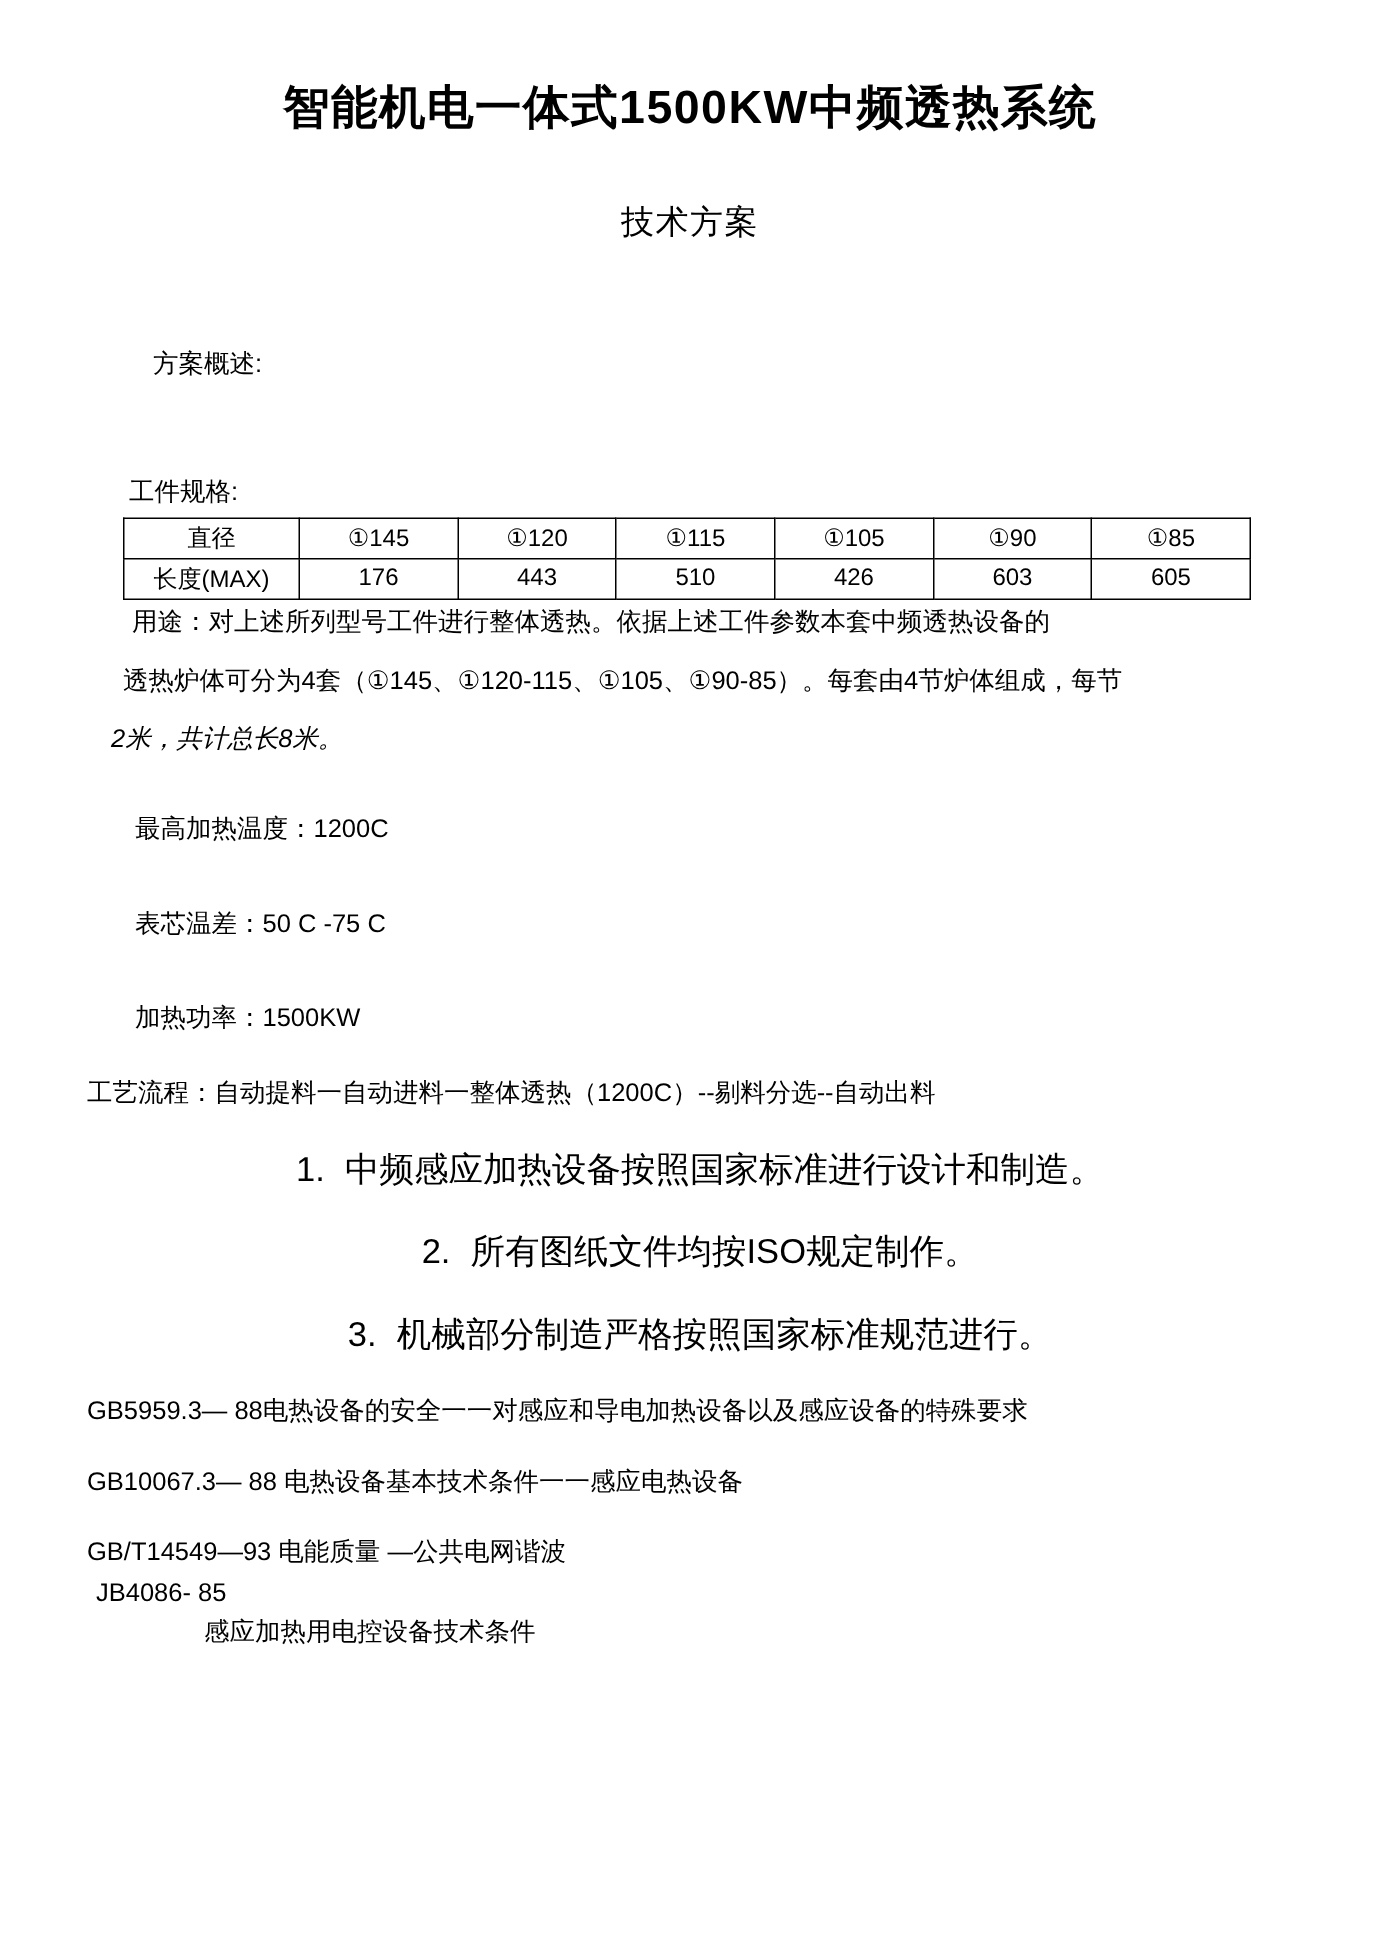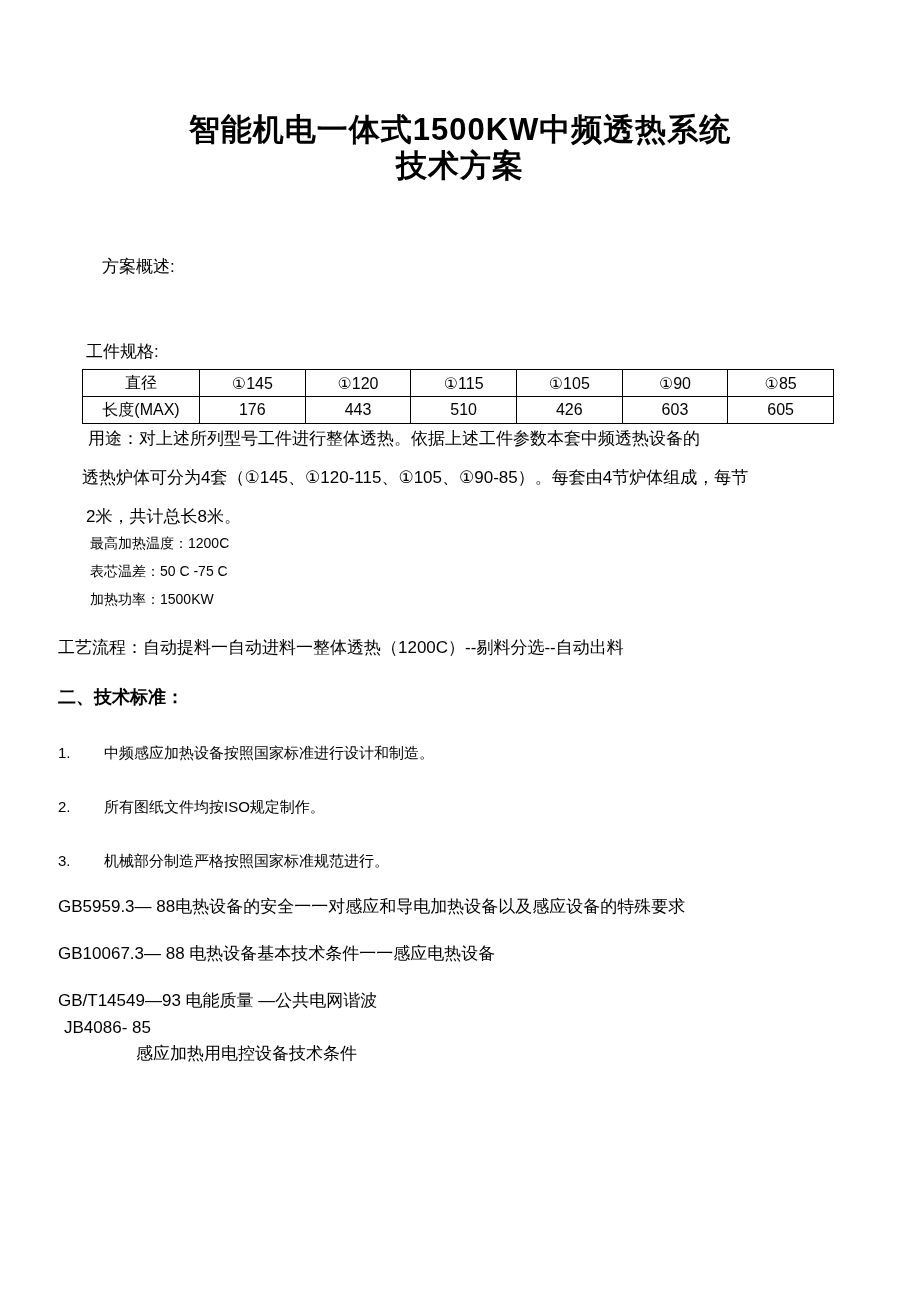--- a/index.html
+++ b/index.html
@@ -16,33 +16,34 @@
     overflow: hidden;
   }
   .page {
     width: 920px;
     height: 1303px;
     position: relative;
     box-sizing: border-box;
     padding: 0 58px;
   }
   .title-block {
-    padding-top: 114px;
+    padding-top: 56px;
     text-align: center;
   }
   .title-line {
     font-size: 31px;
     font-weight: bold;
     letter-spacing: 1px;
     line-height: 1.0;
   }
   .title-line-2 {
-    font-size: 31px;
-    font-weight: bold;
+    font-size: 22px;
+    font-weight: normal;
     letter-spacing: 1px;
+    margin-top: 46px;
   }
   .overview-label {
     margin-top: 68px;
     margin-left: 44px;
     font-size: 17px;
   }
   .spec-label {
     margin-top: 62px;
     margin-left: 28px;
     font-size: 17px;
@@ -72,41 +73,43 @@
     margin-top: 6px;
     margin-left: 30px;
     text-indent: 0;
   }
   .usage-rest {
     margin-top: 22px;
     margin-left: 24px;
   }
   .usage-rest2 {
     margin-top: 22px;
-    margin-left: 28px;
+    margin-left: 16px;
+    font-style: italic;
   }
   .kv {
-    margin-top: 10px;
+    margin-top: 40px;
     margin-left: 32px;
-    font-size: 14px;
+    font-size: 17px;
   }
   .flow {
     margin-top: 27px;
     font-size: 17px;
   }
   .section-head {
     margin-top: 26px;
     margin-left: 0px;
     font-size: 18px;
     font-weight: bold;
   }
   .numbered {
-    margin-top: 35px;
+    margin-top: 24px;
     margin-left: 0px;
-    font-size: 15px;
+    font-size: 23px;
+    text-align: center;
   }
   .numbered .num {
     display: inline-block;
     width: 46px;
   }
   .std {
     margin-top: 24px;
     margin-left: 0px;
     font-size: 17px;
   }
@@ -166,21 +169,20 @@
   <div class="para usage-first">用途：对上述所列型号工件进行整体透热。依据上述工件参数本套中频透热设备的</div>
   <div class="para usage-rest">透热炉体可分为4套（①145、①120-115、①105、①90-85）。每套由4节炉体组成，每节</div>
   <div class="para usage-rest2">2米，共计总长8米。</div>
 
   <div class="kv">最高加热温度：1200C</div>
   <div class="kv">表芯温差：50 C -75 C</div>
   <div class="kv">加热功率：1500KW</div>
 
   <div class="flow">工艺流程：自动提料一自动进料一整体透热（1200C）--剔料分选--自动出料</div>
 
-  <div class="section-head">二、技术标准：</div>
 
   <div class="numbered">
     <span class="num">1.</span><span>中频感应加热设备按照国家标准进行设计和制造。</span>
   </div>
   <div class="numbered">
     <span class="num">2.</span><span>所有图纸文件均按ISO规定制作。</span>
   </div>
   <div class="numbered">
     <span class="num">3.</span><span>机械部分制造严格按照国家标准规范进行。</span>
   </div>

